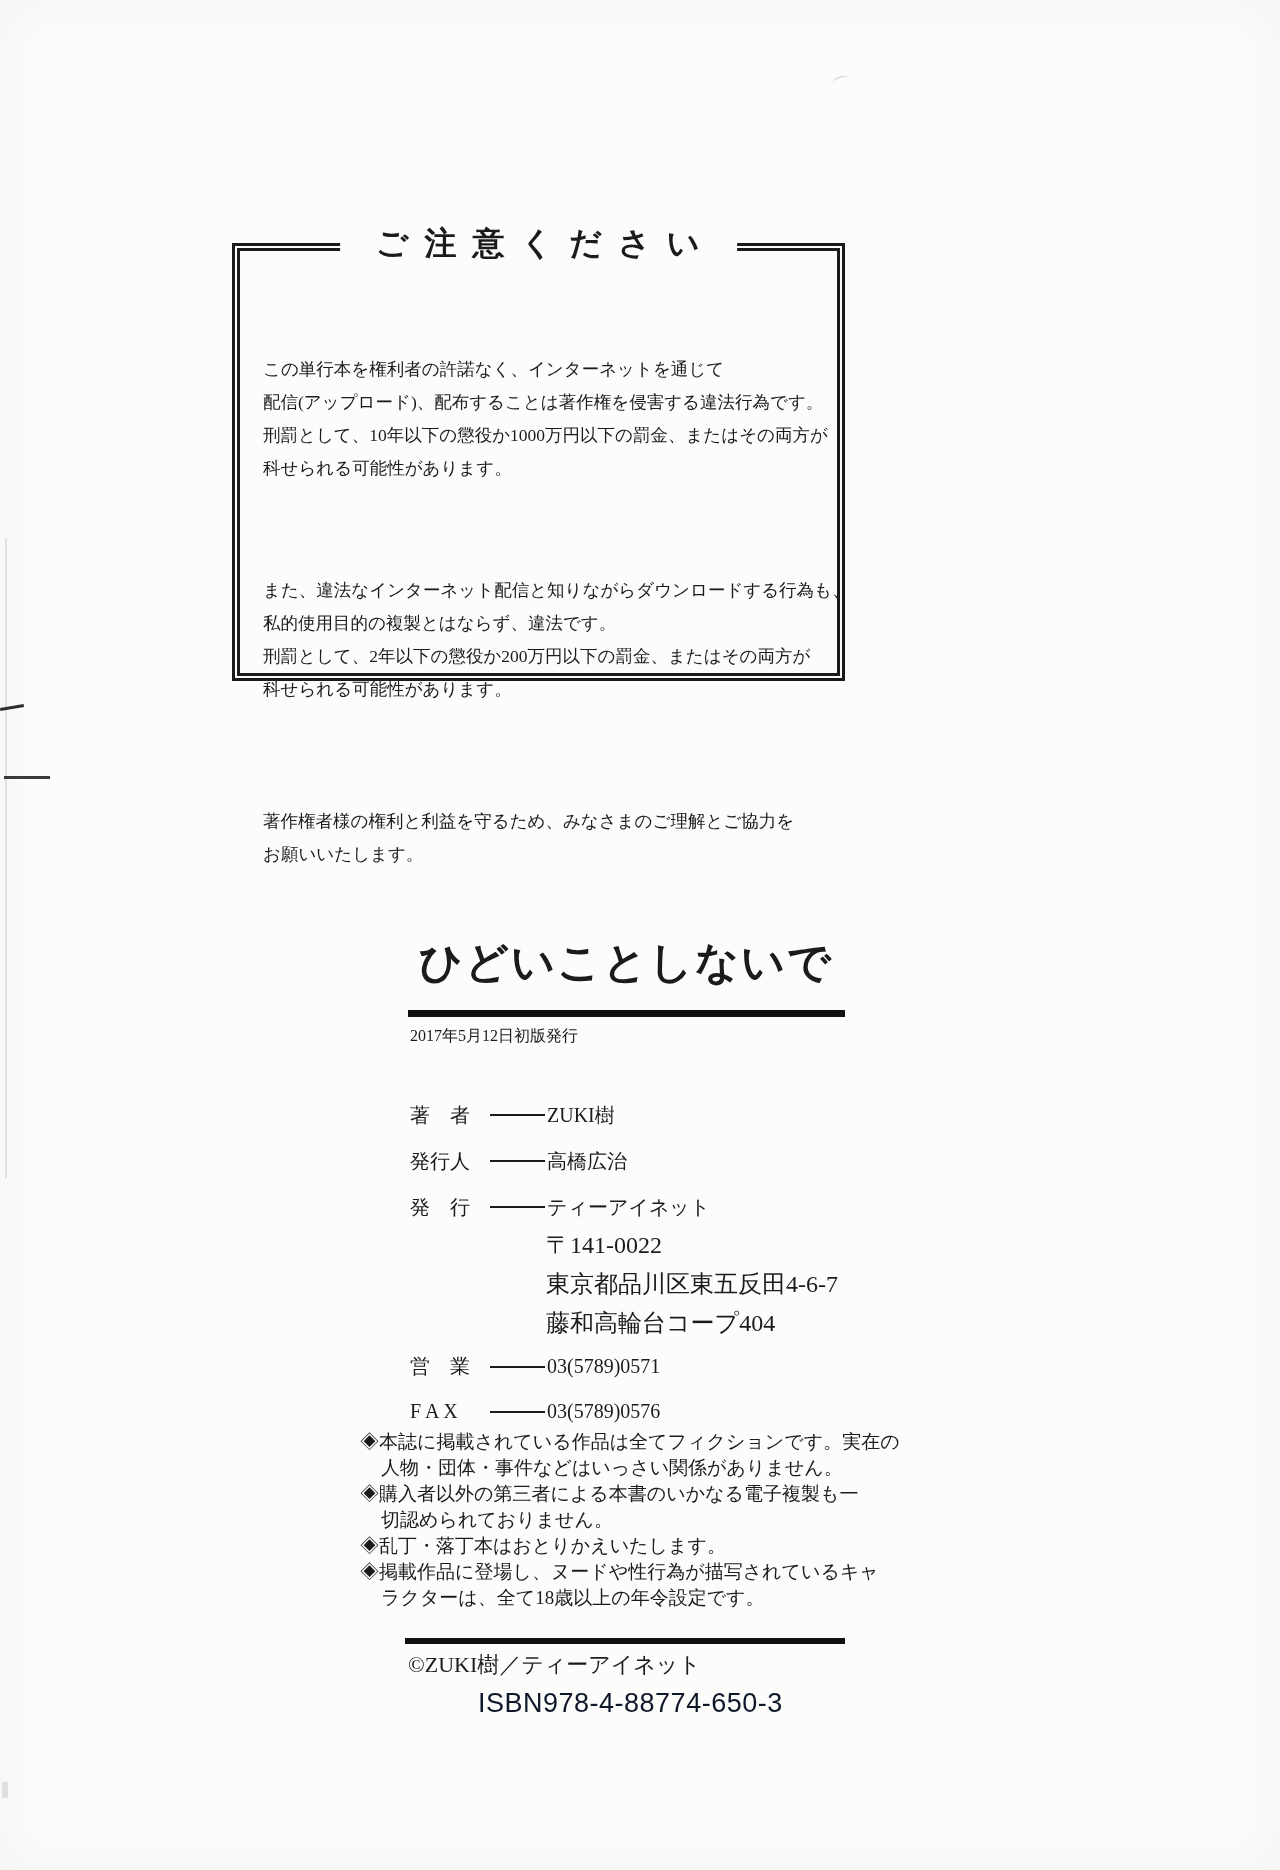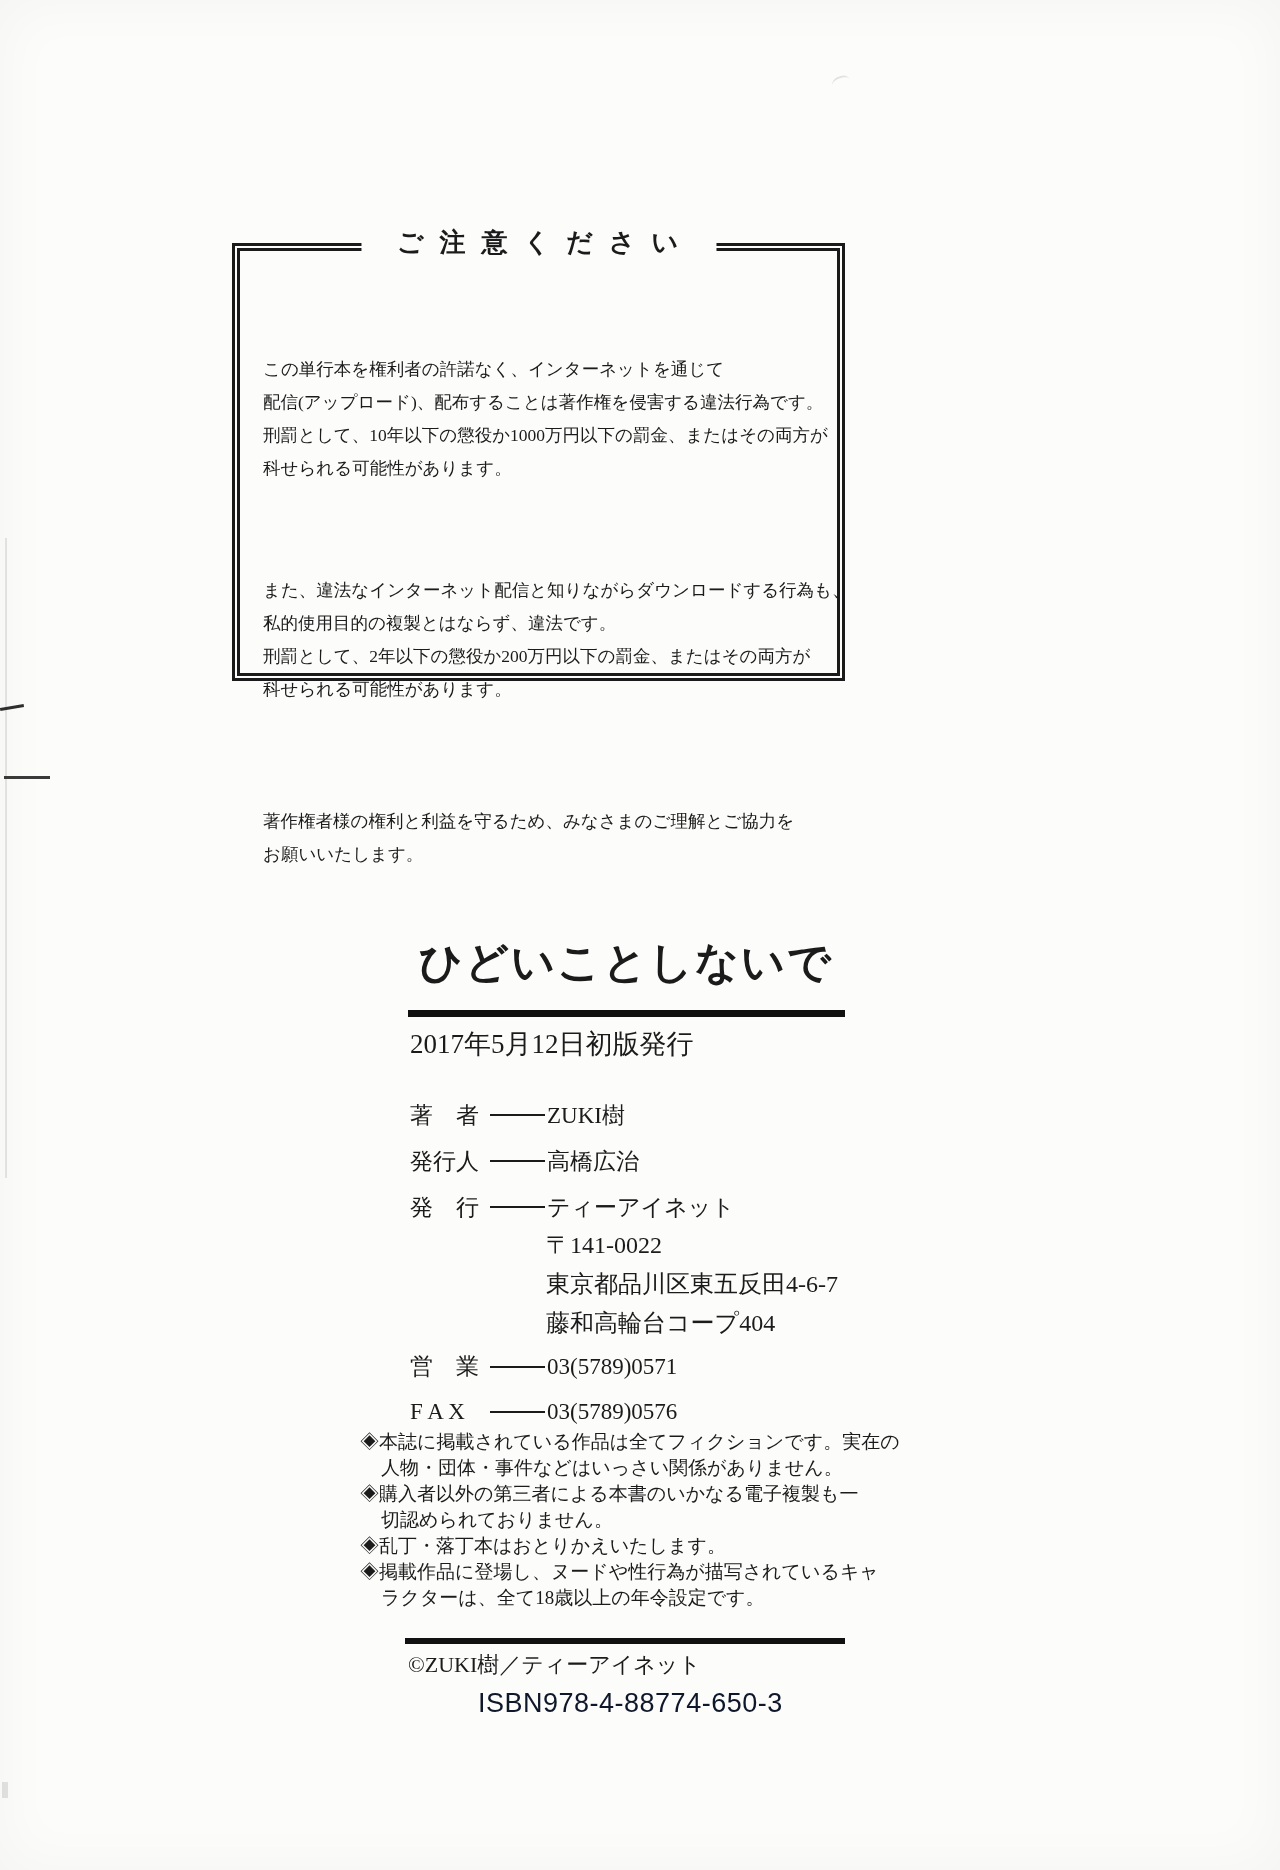--- a/index.html
+++ b/index.html
@@ -12,41 +12,41 @@
   }
 
   
   .notice-box {
     position:absolute; left:232px; top:243px; width:613px; height:438px;
     border:8px double #1a1a1a;
   }
   .notice-title {
     position:absolute; top:-28px; left:50%; transform:translateX(-50%);
     background:#fcfcfa; padding:0 22px 0 36px;
-    font-size:26px; font-weight:700; letter-spacing:16px;
+    font-size:32px; font-weight:700; letter-spacing:16px;
     line-height:40px; white-space:nowrap;
   }
   .notice-body {
     position:absolute; left:23px; top:36px;
     font-size:17.5px; line-height:33px; white-space:pre;
   }
   .notice-body p { white-space:pre; }
   .np1 { margin-bottom:23px; }
   .np2 { margin-bottom:33px; }
 
   
   .book-title {
     position:absolute; left:419px; top:934px;
     font-size:43px; font-weight:700; letter-spacing:2px; white-space:nowrap;
   }
   .rule1 { position:absolute; left:408px; top:1010px; width:437px; height:7px; background:#111; }
-  .edition-date { position:absolute; left:410px; top:1026px; font-size:27px; white-space:nowrap; }
+  .edition-date { position:absolute; left:410px; top:1026px; font-size:16px; white-space:nowrap; }
 
   .staff-rows { position:absolute; left:410px; top:1092px; }
-  .row { display:flex; align-items:center; height:46px; font-size:23px; white-space:nowrap; }
+  .row { display:flex; align-items:center; height:46px; font-size:20px; white-space:nowrap; }
   .row-label { display:inline-block; width:80px; }
   .dash { width:55px; border-top:2px solid #1b1b1b; height:0; margin-right:1px; }
   .row-value { padding-left:1px; }
 
   .address {
     position:absolute; left:546px; top:1226px;
     font-size:24px; line-height:39px; white-space:pre;
   }
   .contact-rows { position:absolute; left:410px; top:1344px; }
   .contact-rows .row { height:45px; }

